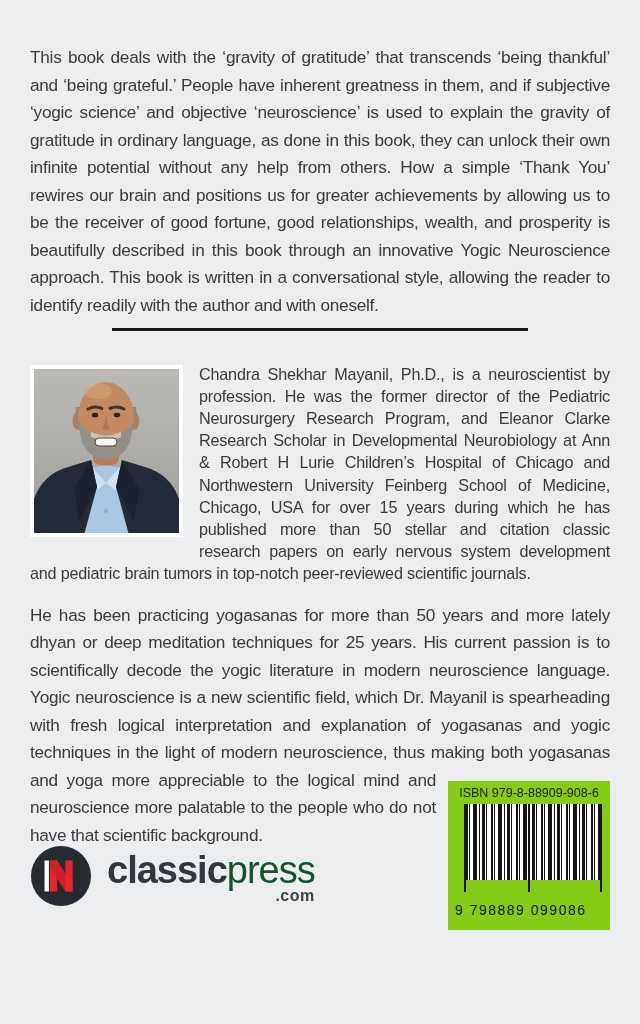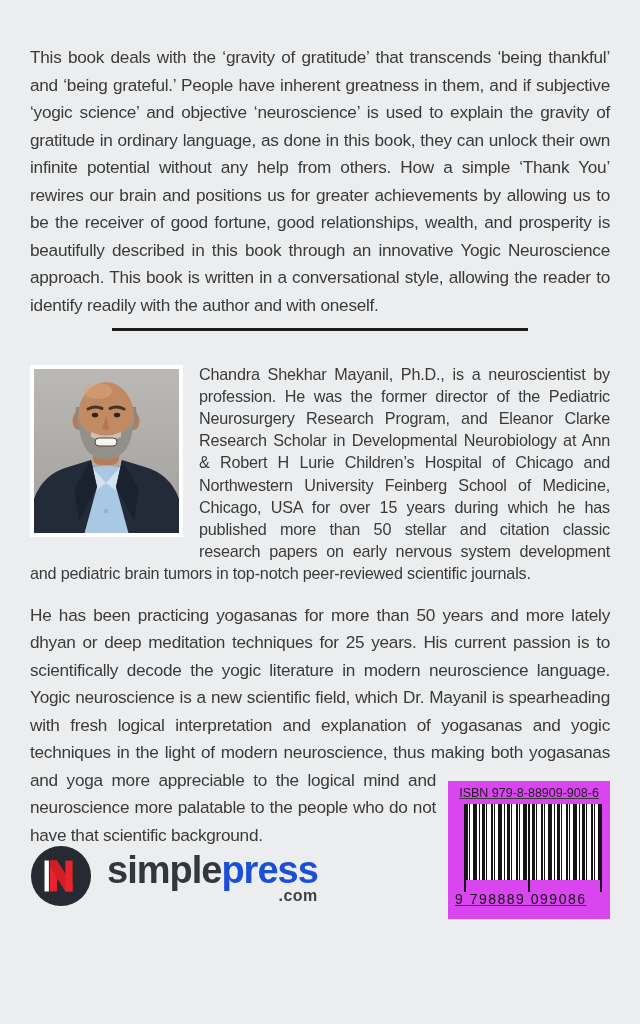--- a/index.html
+++ b/index.html
@@ -33,25 +33,24 @@
   .bio-text{
     margin:0;
     font-size:16.2px;line-height:22.2px;letter-spacing:-0.2px;
     text-align:justify;
   }
   .para2{margin-top:17px;}
   .barcode-spacer{float:right;width:0;height:179px;}
   .barcode-box{
     float:right;clear:right;
     width:150px;
-    background:#d946ef;
+    background:#84cc16;
     padding:5px 6px 6px;
     margin:0 0 8px 12px;
     position:relative;
-    text-decoration:underline;
   }
   .isbn-label{
     font-size:12.5px;line-height:15px;letter-spacing:0;
     text-align:center;color:#1e1e1e;white-space:nowrap;
   }
   .bars{
     height:76px;margin:3px 2px 0 12px;
     background:repeating-linear-gradient(90deg,
       #141414 0 2px,  #ffffff 2px 3px,
       #141414 3px 4px,  #ffffff 4px 7px,
@@ -59,33 +58,33 @@
       #141414 13px 14px,#ffffff 14px 16px,
       #141414 16px 19px,#ffffff 19px 20px,
       #141414 20px 21px,#ffffff 21px 25px);
   }
   .guard{position:absolute;width:2px;background:#141414;top:23px;height:88px;}
   .guard.g1{left:16px;}
   .guard.g2{left:80px;}
   .guard.g3{right:8px;}
   .digits{
     font-size:14px;color:#111111;
-    margin-top:6px;padding-left:1px;
+    margin-top:17px;padding-left:1px;
     letter-spacing:1.5px;white-space:nowrap;
   }
   .publisher{
     margin-top:-4px;
     display:flex;align-items:center;
     width:340px;
   }
   .logo-circle{width:62px;height:62px;flex:0 0 auto;}
   .wordmark{margin-left:15px;position:relative;padding-bottom:13px;}
   .brand-line{font-size:38px;line-height:1;letter-spacing:-1px;white-space:nowrap;}
   .brand-bold{font-weight:bold;color:#31373f;}
-  .brand-light{font-weight:bold;color:#1d4ed8;}
+  .brand-light{font-weight:normal;color:#14532d;}
   .brand-domain{
     position:absolute;right:0;bottom:-3px;
     font-size:16px;font-weight:bold;color:#404040;letter-spacing:0.5px;
   }
 </style>
 </head>
 <body>
 
 <div class="cover">
 
@@ -159,18 +158,18 @@
 
   <div class="publisher">
     <svg class="logo-circle" viewBox="0 0 64 64" aria-hidden="true">
       <circle cx="32" cy="32" r="31" fill="#262a31"></circle>
       <rect x="15" y="16" width="4.5" height="32" fill="#ffffff"></rect>
       <rect x="20.5" y="16" width="7.5" height="32" fill="#e5242c"></rect>
       <polygon points="20.5,16 28,16 44,41.5 44,48 36.5,48 20.5,22.5" fill="#d01f27"></polygon>
       <rect x="36.5" y="16" width="7.5" height="32" fill="#e5242c"></rect>
     </svg>
     <div class="wordmark">
-      <div class="brand-line"><span class="brand-bold">simple</span><span class="brand-light">press</span></div>
+      <div class="brand-line"><span class="brand-bold">classic</span><span class="brand-light">press</span></div>
       <div class="brand-domain">.com</div>
     </div>
   </div>
 
 </div>
 
 </body></html>

